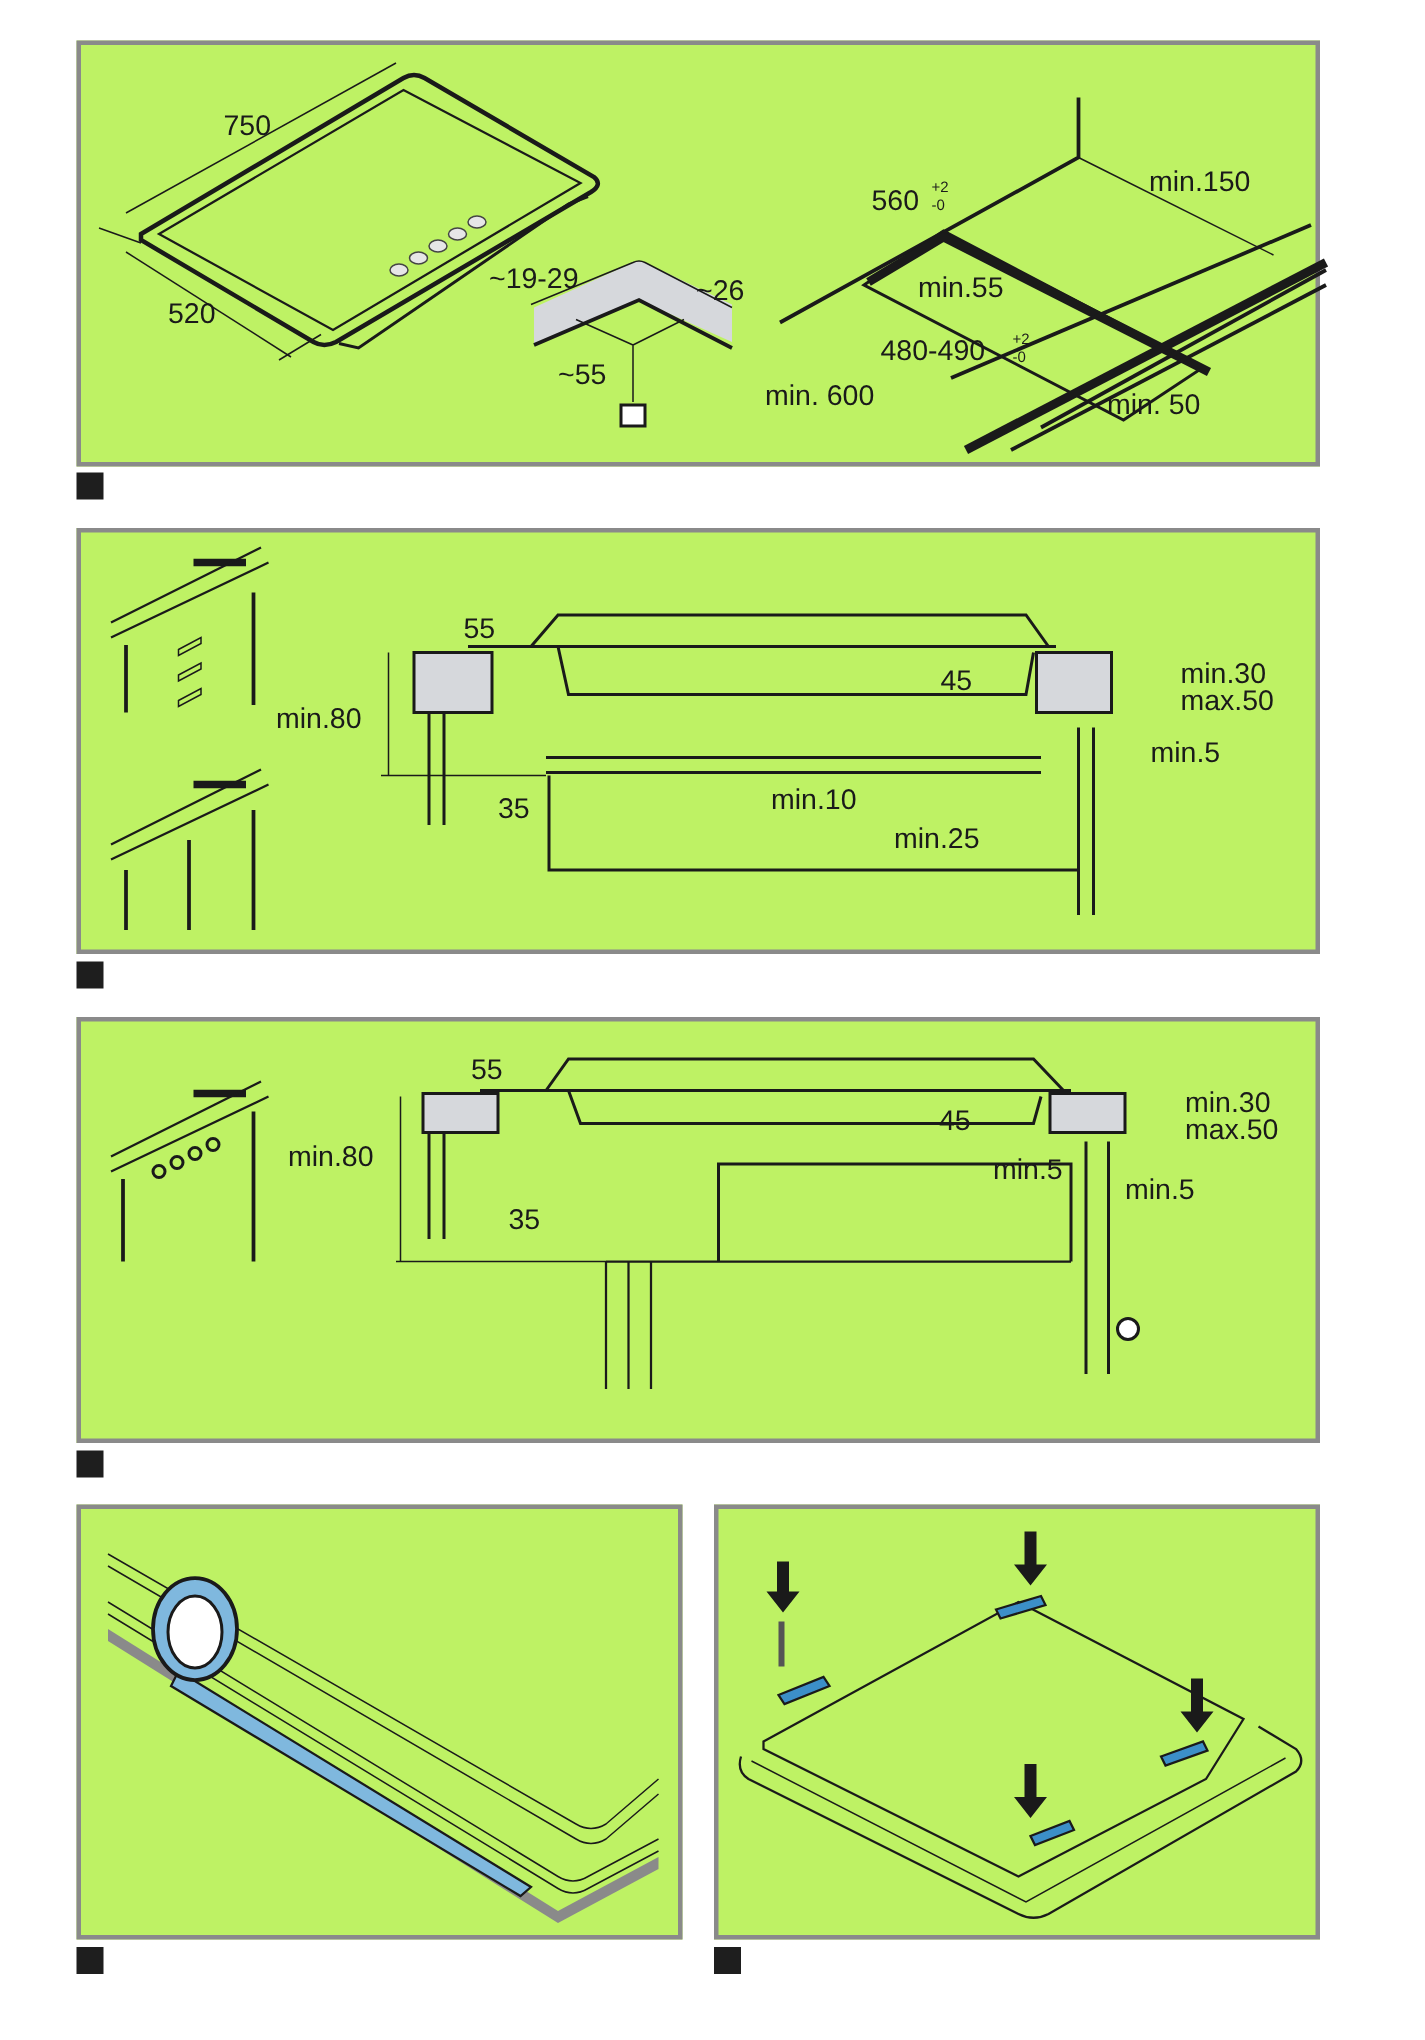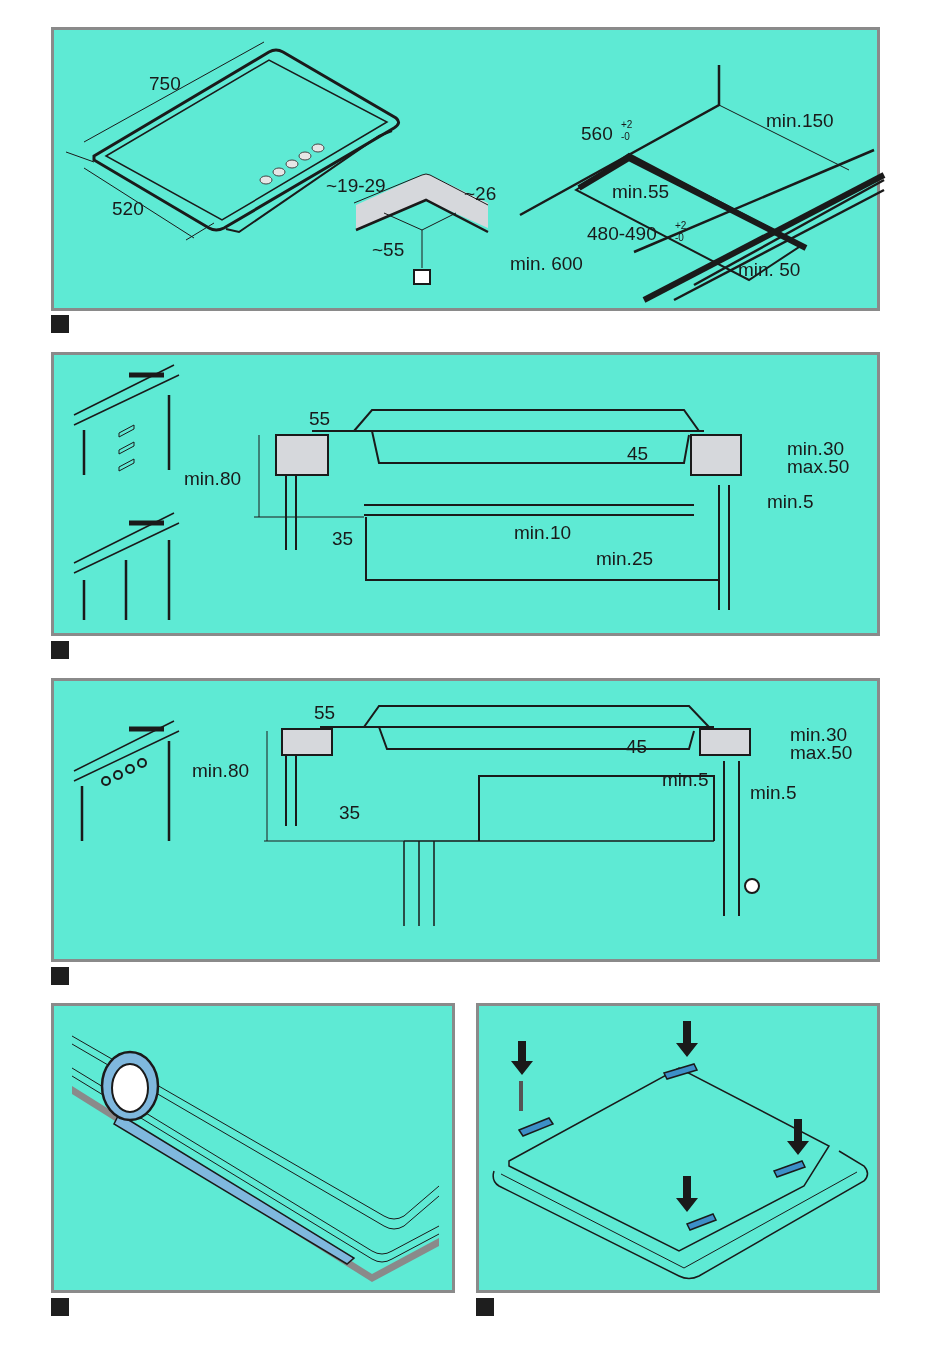--- a/index.html
+++ b/index.html
@@ -1,17 +1,17 @@
 <!DOCTYPE html>
 <html><head>
 <meta charset="utf-8">
 <style>
   html,body{margin:0;padding:0;background:#ffffff;}
   body{width:950px;height:1360px;position:relative;overflow:hidden;font-family:"Liberation Sans",sans-serif;color:#1a1a1a;}
-  .panel{position:absolute;border:3px solid #8a8a8a;background:#5eead4;box-sizing:border-box;}
+  .panel{position:absolute;border:3px solid #8a8a8a;background:#bef264;box-sizing:border-box;}
   .marker{position:absolute;width:18px;height:18px;background:#1e1e1e;}
   svg{position:absolute;left:0;top:0;overflow:visible;}
   .lbl{font-family:"Liberation Sans",sans-serif;font-size:19px;fill:#1a1a1a;}
   .sup{font-family:"Liberation Sans",sans-serif;font-size:10px;fill:#1a1a1a;}
   .ln{stroke:#1a1a1a;fill:none;}
 </style>
 </head>
 <body>
 
 <div class="panel" style="left:51px;top:27px;width:829px;height:284px;">

